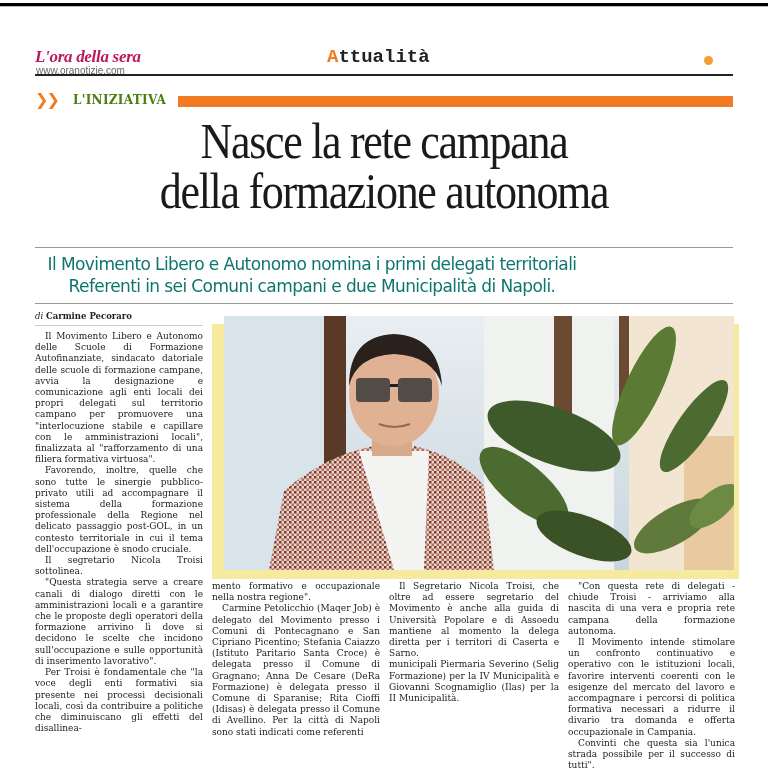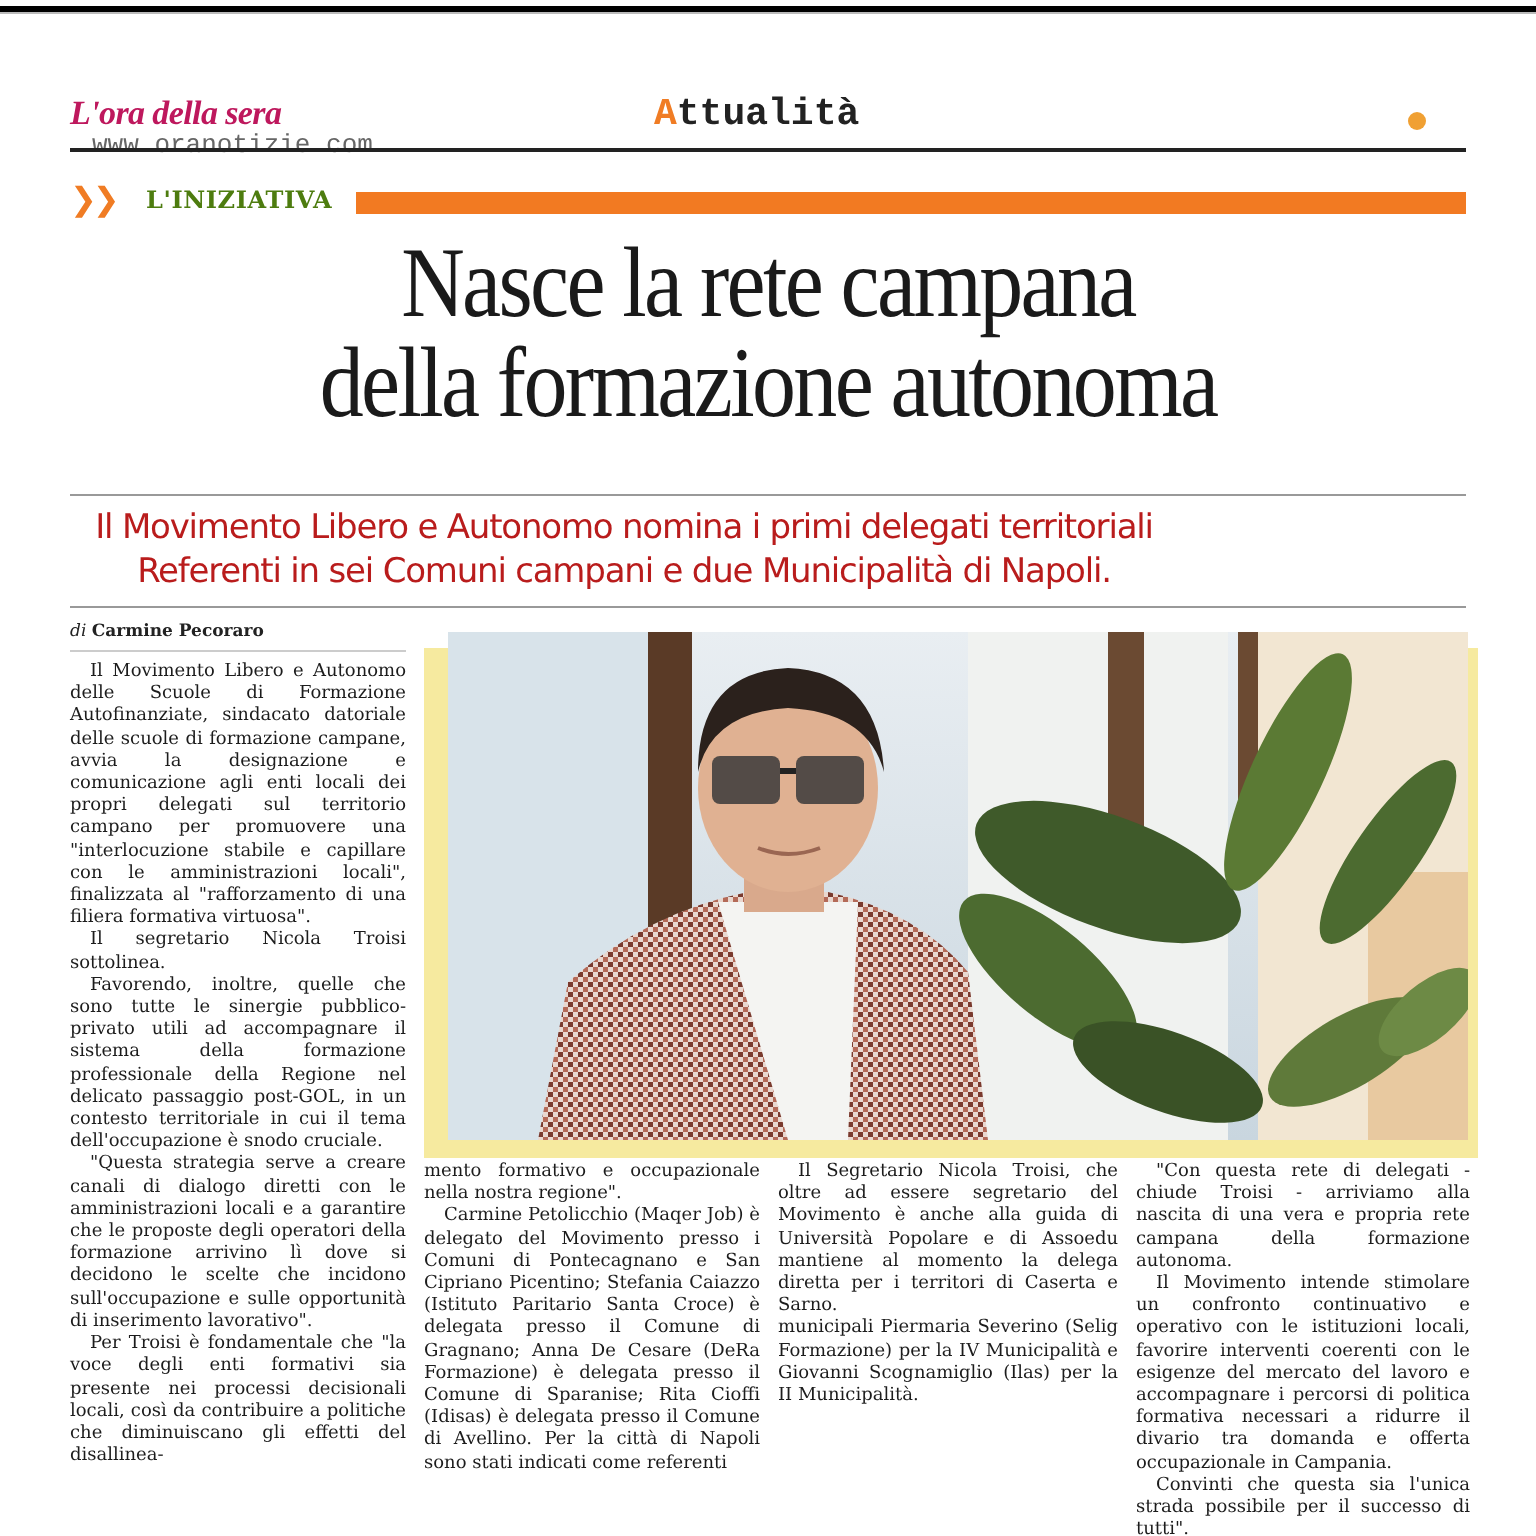--- a/index.html
+++ b/index.html
@@ -4,35 +4,35 @@
   <style>
     * { box-sizing: border-box; margin: 0; padding: 0; }
     html, body { width: 768px; height: 768px; background: #ffffff; overflow: hidden; }
     body { position: relative; font-family: "DejaVu Serif", serif; color: #1a1a1a; }
 
     .top-rule { position: absolute; left: 0; top: 3px; width: 768px; height: 3px; background: #000; }
     .top-rule2 { position: absolute; left: 0; top: 6px; width: 768px; height: 1px; background: #bbb; }
 
     .masthead { position: absolute; left: 35px; top: 47px; width: 698px; height: 28px; }
     .brand { position: absolute; left: 0; top: 0; font-family: "Liberation Serif", serif; font-style: italic; font-weight: bold; font-size: 17px; color: #be185d; letter-spacing: -0.3px; }
-    .brand-url { position: absolute; left: 11px; top: 18px; font-family: Liberation Mono, monospace; font-size: 13px; color: #666; }
+    .brand-url { position: absolute; left: 1px; top: 18px; font-family: Liberation Sans, sans-serif; font-size: 10px; color: #666; }
     .section { position: absolute; left: 292px; top: -1px; font-family: Liberation Mono, monospace; font-weight: bold; font-size: 19px; color: #222; }
     .section .first { color: #f07c24; }
     .dot { position: absolute; left: 669px; top: 9px; width: 9px; height: 9px; border-radius: 50%; background: #f0a033; }
     .mast-rule { position: absolute; left: 35px; top: 74px; width: 698px; height: 2px; background: #222; }
 
     .kicker { position: absolute; left: 35px; top: 93px; height: 18px; width: 698px; }
     .kicker-arrows { position: absolute; left: 0; top: -3px; font-family: "DejaVu Sans", sans-serif; font-weight: bold; font-size: 16px; color: #f07c24; letter-spacing: -2px; }
     .kicker-label { position: absolute; left: 38px; top: 0; font-family: "DejaVu Serif", serif; font-weight: bold; font-size: 12px; color: #4d7c0f; letter-spacing: 0.3px; }
     .kicker-bar { position: absolute; left: 143px; top: 3px; width: 555px; height: 11px; background: #f27a22; }
 
     .headline { position: absolute; left: 0; top: 116px; width: 768px; text-align: center; font-family: "Liberation Serif", serif; font-size: 50px; line-height: 50px; color: #1a1a1a; letter-spacing: -1.5px; transform: scaleX(0.88); transform-origin: center top; }
 
     .sub-rule-top { position: absolute; left: 35px; top: 247px; width: 698px; height: 1px; background: #999; }
-    .subhead { position: absolute; left: 0; top: 253px; width: 624px; text-align: center; font-family: "DejaVu Sans", sans-serif; font-size: 17px; line-height: 22px; color: #b91c1c; letter-spacing: -0.6px; }
+    .subhead { position: absolute; left: 0; top: 253px; width: 624px; text-align: center; font-family: "DejaVu Sans", sans-serif; font-size: 17px; line-height: 22px; color: #0f766e; letter-spacing: -0.6px; }
     .sub-rule-bot { position: absolute; left: 35px; top: 303px; width: 698px; height: 1px; background: #999; }
 
     .byline { position: absolute; left: 35px; top: 311px; font-family: "DejaVu Serif", serif; font-size: 8.5px; color: #222; }
     .byline .di { font-style: italic; }
     .byline .name { font-weight: bold; }
     .byline-rule { position: absolute; left: 35px; top: 325px; width: 168px; height: 1px; background: #ccc; }
 
     .photo-frame { position: absolute; left: 212px; top: 324px; width: 527px; height: 255px; background: #f6ea9f; }
     .photo { position: absolute; left: 224px; top: 316px; width: 510px; height: 254px; overflow: hidden; background: #dfe8ee; }
 
@@ -121,22 +121,22 @@
     <path d="M125 70 Q125 20 170 18 Q215 20 218 70 Q210 40 170 38 Q132 40 125 70 Z" fill="#2b211c"></path>
     <rect x="132" y="62" width="34" height="24" rx="4" fill="#3a3a3a" fill-opacity="0.85"></rect>
     <rect x="174" y="62" width="34" height="24" rx="4" fill="#3a3a3a" fill-opacity="0.85"></rect>
     <rect x="166" y="68" width="8" height="3" fill="#222"></rect>
     <path d="M155 108 Q170 114 186 108" stroke="#9a6652" stroke-width="2" fill="none"></path>
   </svg>
 </div>
 
 <div class="col col1">
   <p>Il Movimento Libero e Autonomo delle Scuole di Formazione Autofinanziate, sindacato datoriale delle scuole di formazione campane, avvia la designazione e comunicazione agli enti locali dei propri delegati sul territorio campano per promuovere una "interlocuzione stabile e capillare con le amministrazioni locali", finalizzata al "rafforzamento di una filiera formativa virtuosa".</p>
+  <p>Favorendo, inoltre, quelle che sono tutte le sinergie pubblico-privato utili ad accompagnare il sistema della formazione professionale della Regione nel delicato passaggio post-GOL, in un contesto territoriale in cui il tema dell'occupazione è snodo cruciale.</p>
   <p>Il segretario Nicola Troisi sottolinea.</p>
-  <p>Favorendo, inoltre, quelle che sono tutte le sinergie pubblico-privato utili ad accompagnare il sistema della formazione professionale della Regione nel delicato passaggio post-GOL, in un contesto territoriale in cui il tema dell'occupazione è snodo cruciale.</p>
   <p>"Questa strategia serve a creare canali di dialogo diretti con le amministrazioni locali e a garantire che le proposte degli operatori della formazione arrivino lì dove si decidono le scelte che incidono sull'occupazione e sulle opportunità di inserimento lavorativo".</p>
   <p>Per Troisi è fondamentale che "la voce degli enti formativi sia presente nei processi decisionali locali, così da contribuire a politiche che diminuiscano gli effetti del disallinea-</p>
 </div>
 
 <div class="col col2">
   <p style="text-indent:0">mento formativo e occupazionale nella nostra regione".</p>
   <p>Carmine Petolicchio (Maqer Job) è delegato del Movimento presso i Comuni di Pontecagnano e San Cipriano Picentino; Stefania Caiazzo (Istituto Paritario Santa Croce) è delegata presso il Comune di Gragnano; Anna De Cesare (DeRa Formazione) è delegata presso il Comune di Sparanise; Rita Cioffi (Idisas) è delegata presso il Comune di Avellino. Per la città di Napoli sono stati indicati come referenti</p>
 </div>
 
 <div class="col col3">

